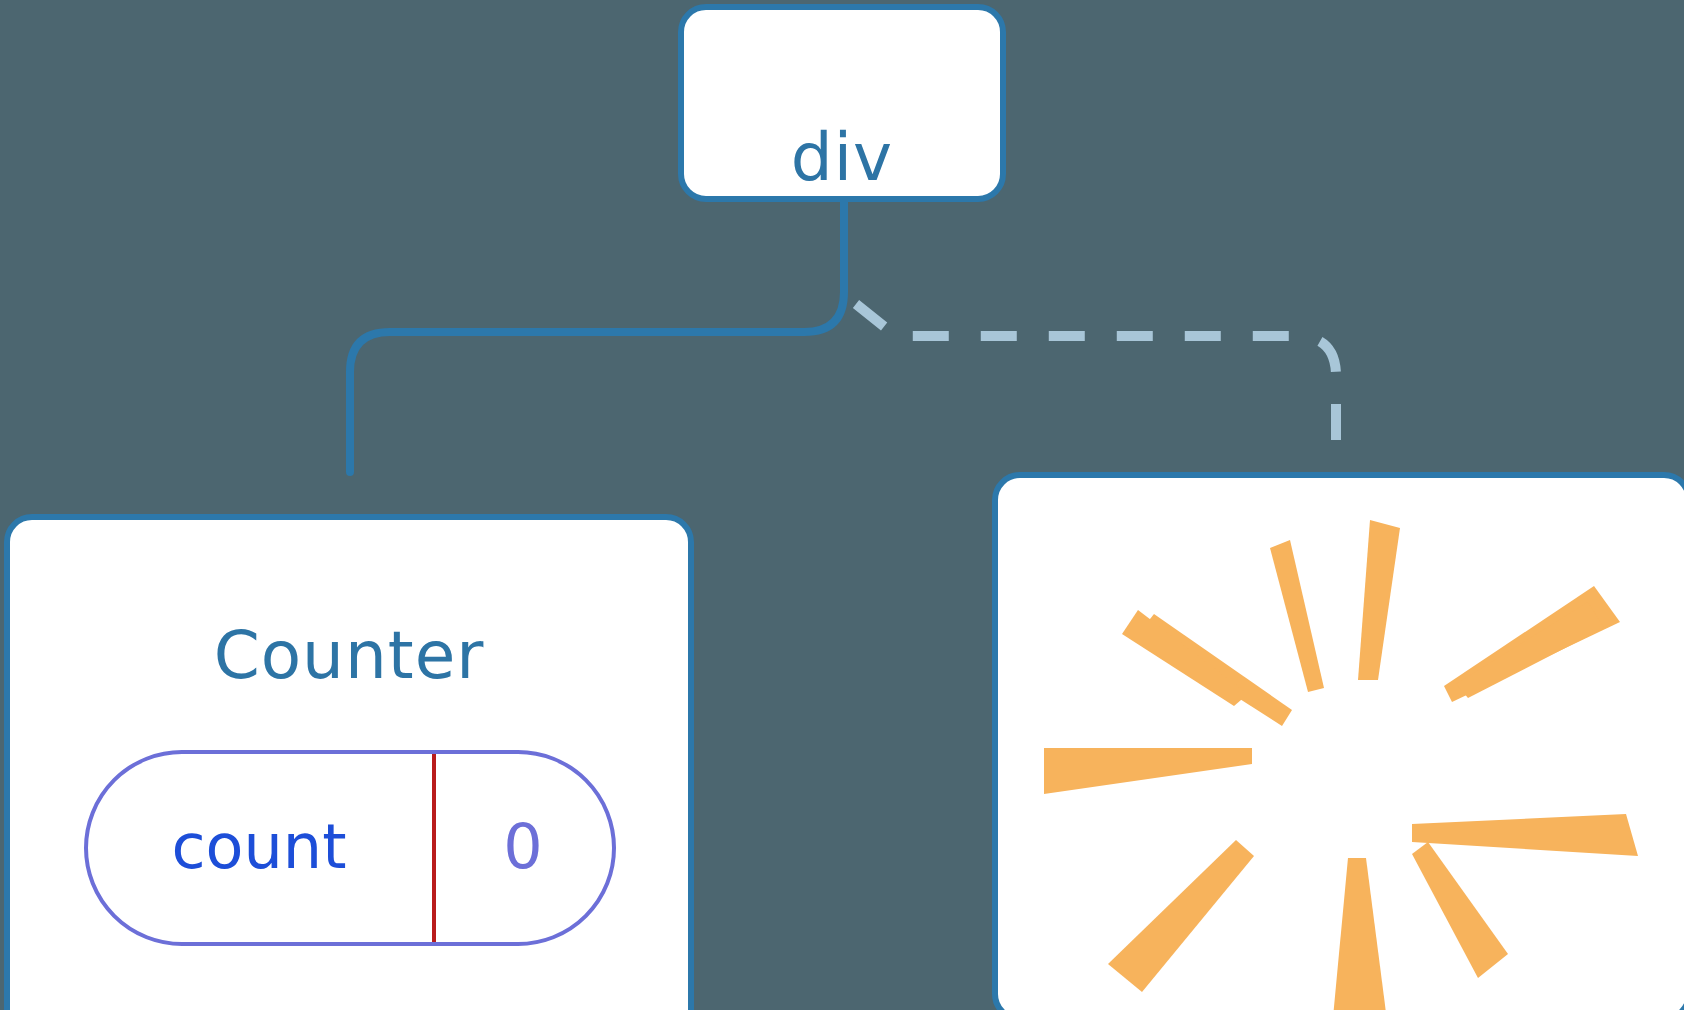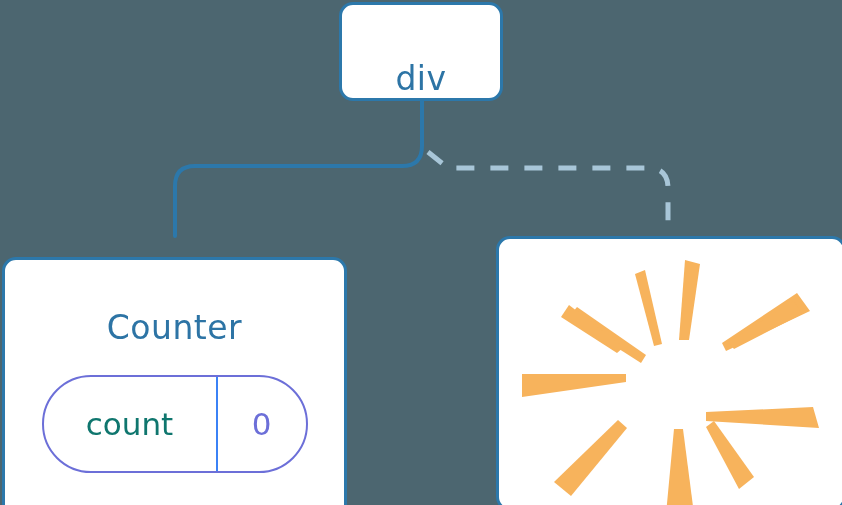--- a/index.html
+++ b/index.html
@@ -81,22 +81,22 @@
     display: flex;
     align-items: stretch;
     background: #ffffff;
   }
   .pill-key {
     flex: 0 0 172px;
     display: flex;
     align-items: center;
     justify-content: center;
     font-size: 31px;
-    color: #0f766e;
-    border-right: 2px solid #3b82f6;
+    color: #1d4ed8;
+    border-right: 2px solid #b91c1c;
   }
   .pill-value {
     flex: 1 1 auto;
     display: flex;
     align-items: center;
     justify-content: center;
     font-size: 31px;
     color: #6c6fd8;
   }
 

